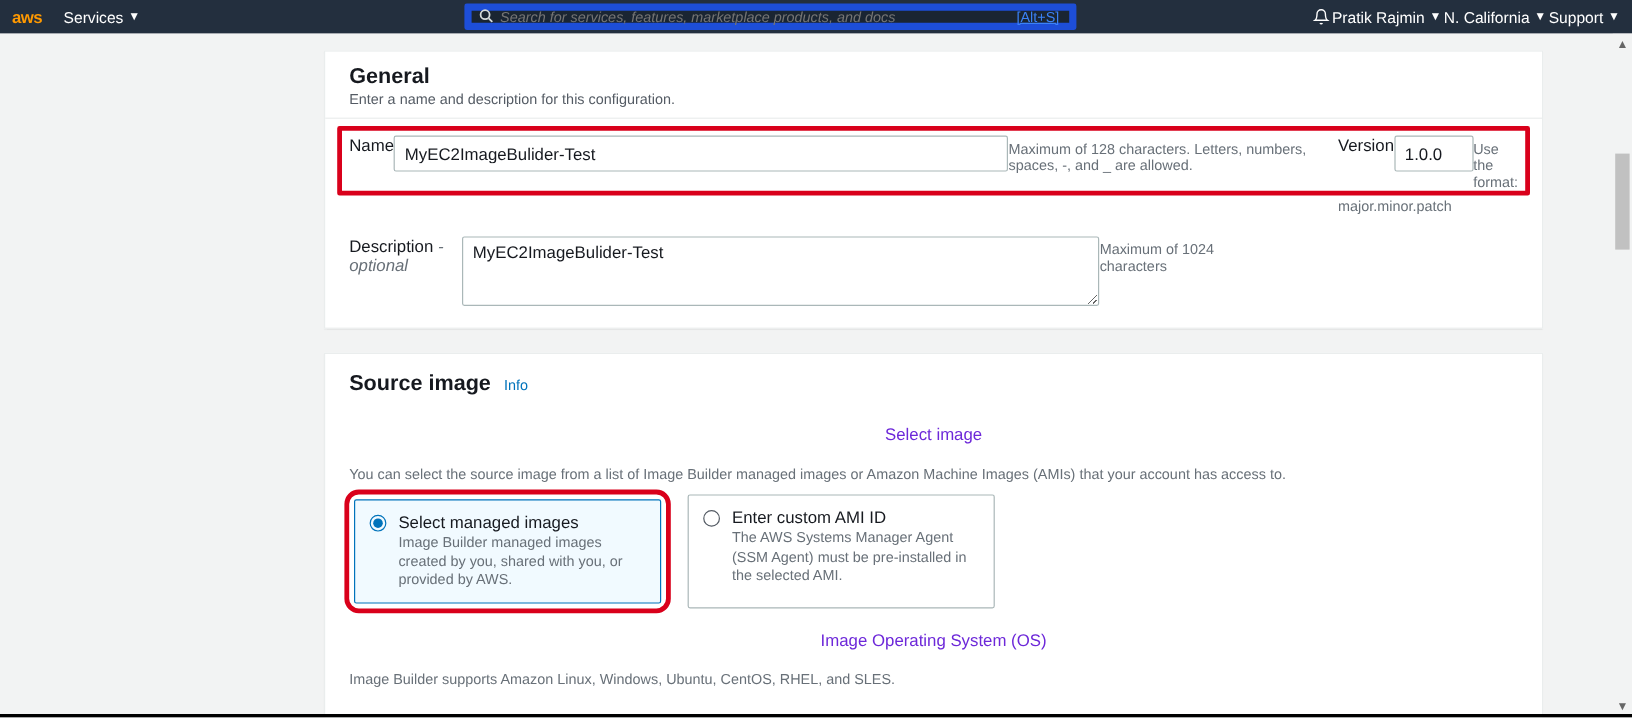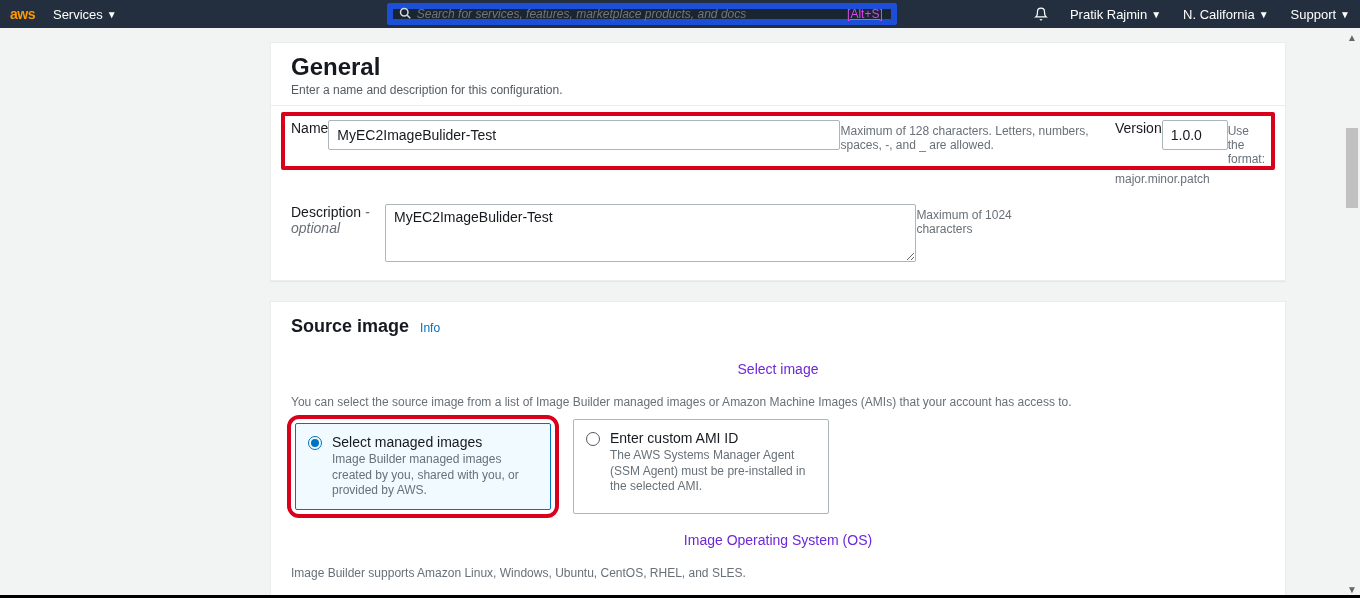--- a/index.html
+++ b/index.html
@@ -6,34 +6,34 @@
 body { font-family: "Amazon Ember", "Helvetica Neue", Arial, sans-serif; background: #f2f3f3; color: #16191f; font-size: 14px; width: 1360px; height: 598px; overflow: hidden; position: relative; }
 
 
 .topnav { background: #232f3e; height: 28px; display: flex; align-items: center; color: #fff; padding: 0 10px; font-size: 13px; }
 .aws-logo { font-weight: bold; color: #ff9900; margin-right: 18px; font-size: 14px; letter-spacing: -0.5px; }
 .nav-services { display: flex; align-items: center; gap: 4px; cursor: pointer; }
 .nav-services .caret, .nav-right .caret { font-size: 10px; }
 .searchbar { margin-left: 270px; background: #1a2532; border: 6px solid #1d4ed8; height: 22px; width: 510px; display: flex; align-items: center; border-radius: 2px; }
 .searchbar .sicon { width: 24px; text-align: center; color: #d5dbdb; }
 .searchbar input { flex: 1; background: transparent; border: none; outline: none; color: #d5dbdb; font-style: italic; font-size: 12px; }
-.searchbar .kbd { color: #d946ef; font-size: 12px; padding-right: 8px; text-decoration: underline; }
-.nav-right { margin-left: auto; display: flex; align-items: center; gap: 22px; font-size: 13px; }
+.searchbar .kbd { color: #3b82f6; font-size: 12px; padding-right: 8px; text-decoration: underline; }
+.nav-right { margin-left: auto; display: flex; align-items: center; gap: 2px; font-size: 13px; }
 .nav-right .item { display: flex; align-items: center; gap: 4px; cursor: pointer; }
 .bell { font-size: 13px; }
 
 
 .page { position: absolute; top: 28px; left: 0; right: 0; bottom: 0; display: flex; }
 .left-gutter { width: 10px; background: #f2f3f3; }
 .content-wrap { flex: 1; background: #f2f3f3; padding: 0 0 0 0; overflow: hidden; position: relative; }
 .content-inner { width: 1016px; margin-left: 260px; }
 
 .panel { background: #fff; border: 1px solid #eaeded; box-shadow: 0 1px 1px rgba(0,0,0,0.05); margin-bottom: 20px; }
 .panel-header { padding: 10px 20px 8px 20px; border-bottom: 1px solid #eaeded; }
-.panel-header h2 { font-size: 24px; font-weight: 700; color: #16191f; }
+.panel-header h2 { font-size: 18px; font-weight: 700; color: #16191f; }
 .panel-header .sub { font-size: 12px; color: #545b64; margin-top: 2px; }
 .panel-body { padding: 14px 20px 18px 20px; }
 
 .row { display: flex; gap: 20px; }
 .field { display: flex; flex-direction: row; }
 .field.name { flex: 1; }
 .field.version { width: 150px; }
 .label { font-size: 14px; color: #16191f; margin-bottom: 4px; }
 .label .opt { font-style: italic; color: #687078; font-weight: normal; }
 .hint { font-size: 12px; color: #687078; margin-top: 4px; }

